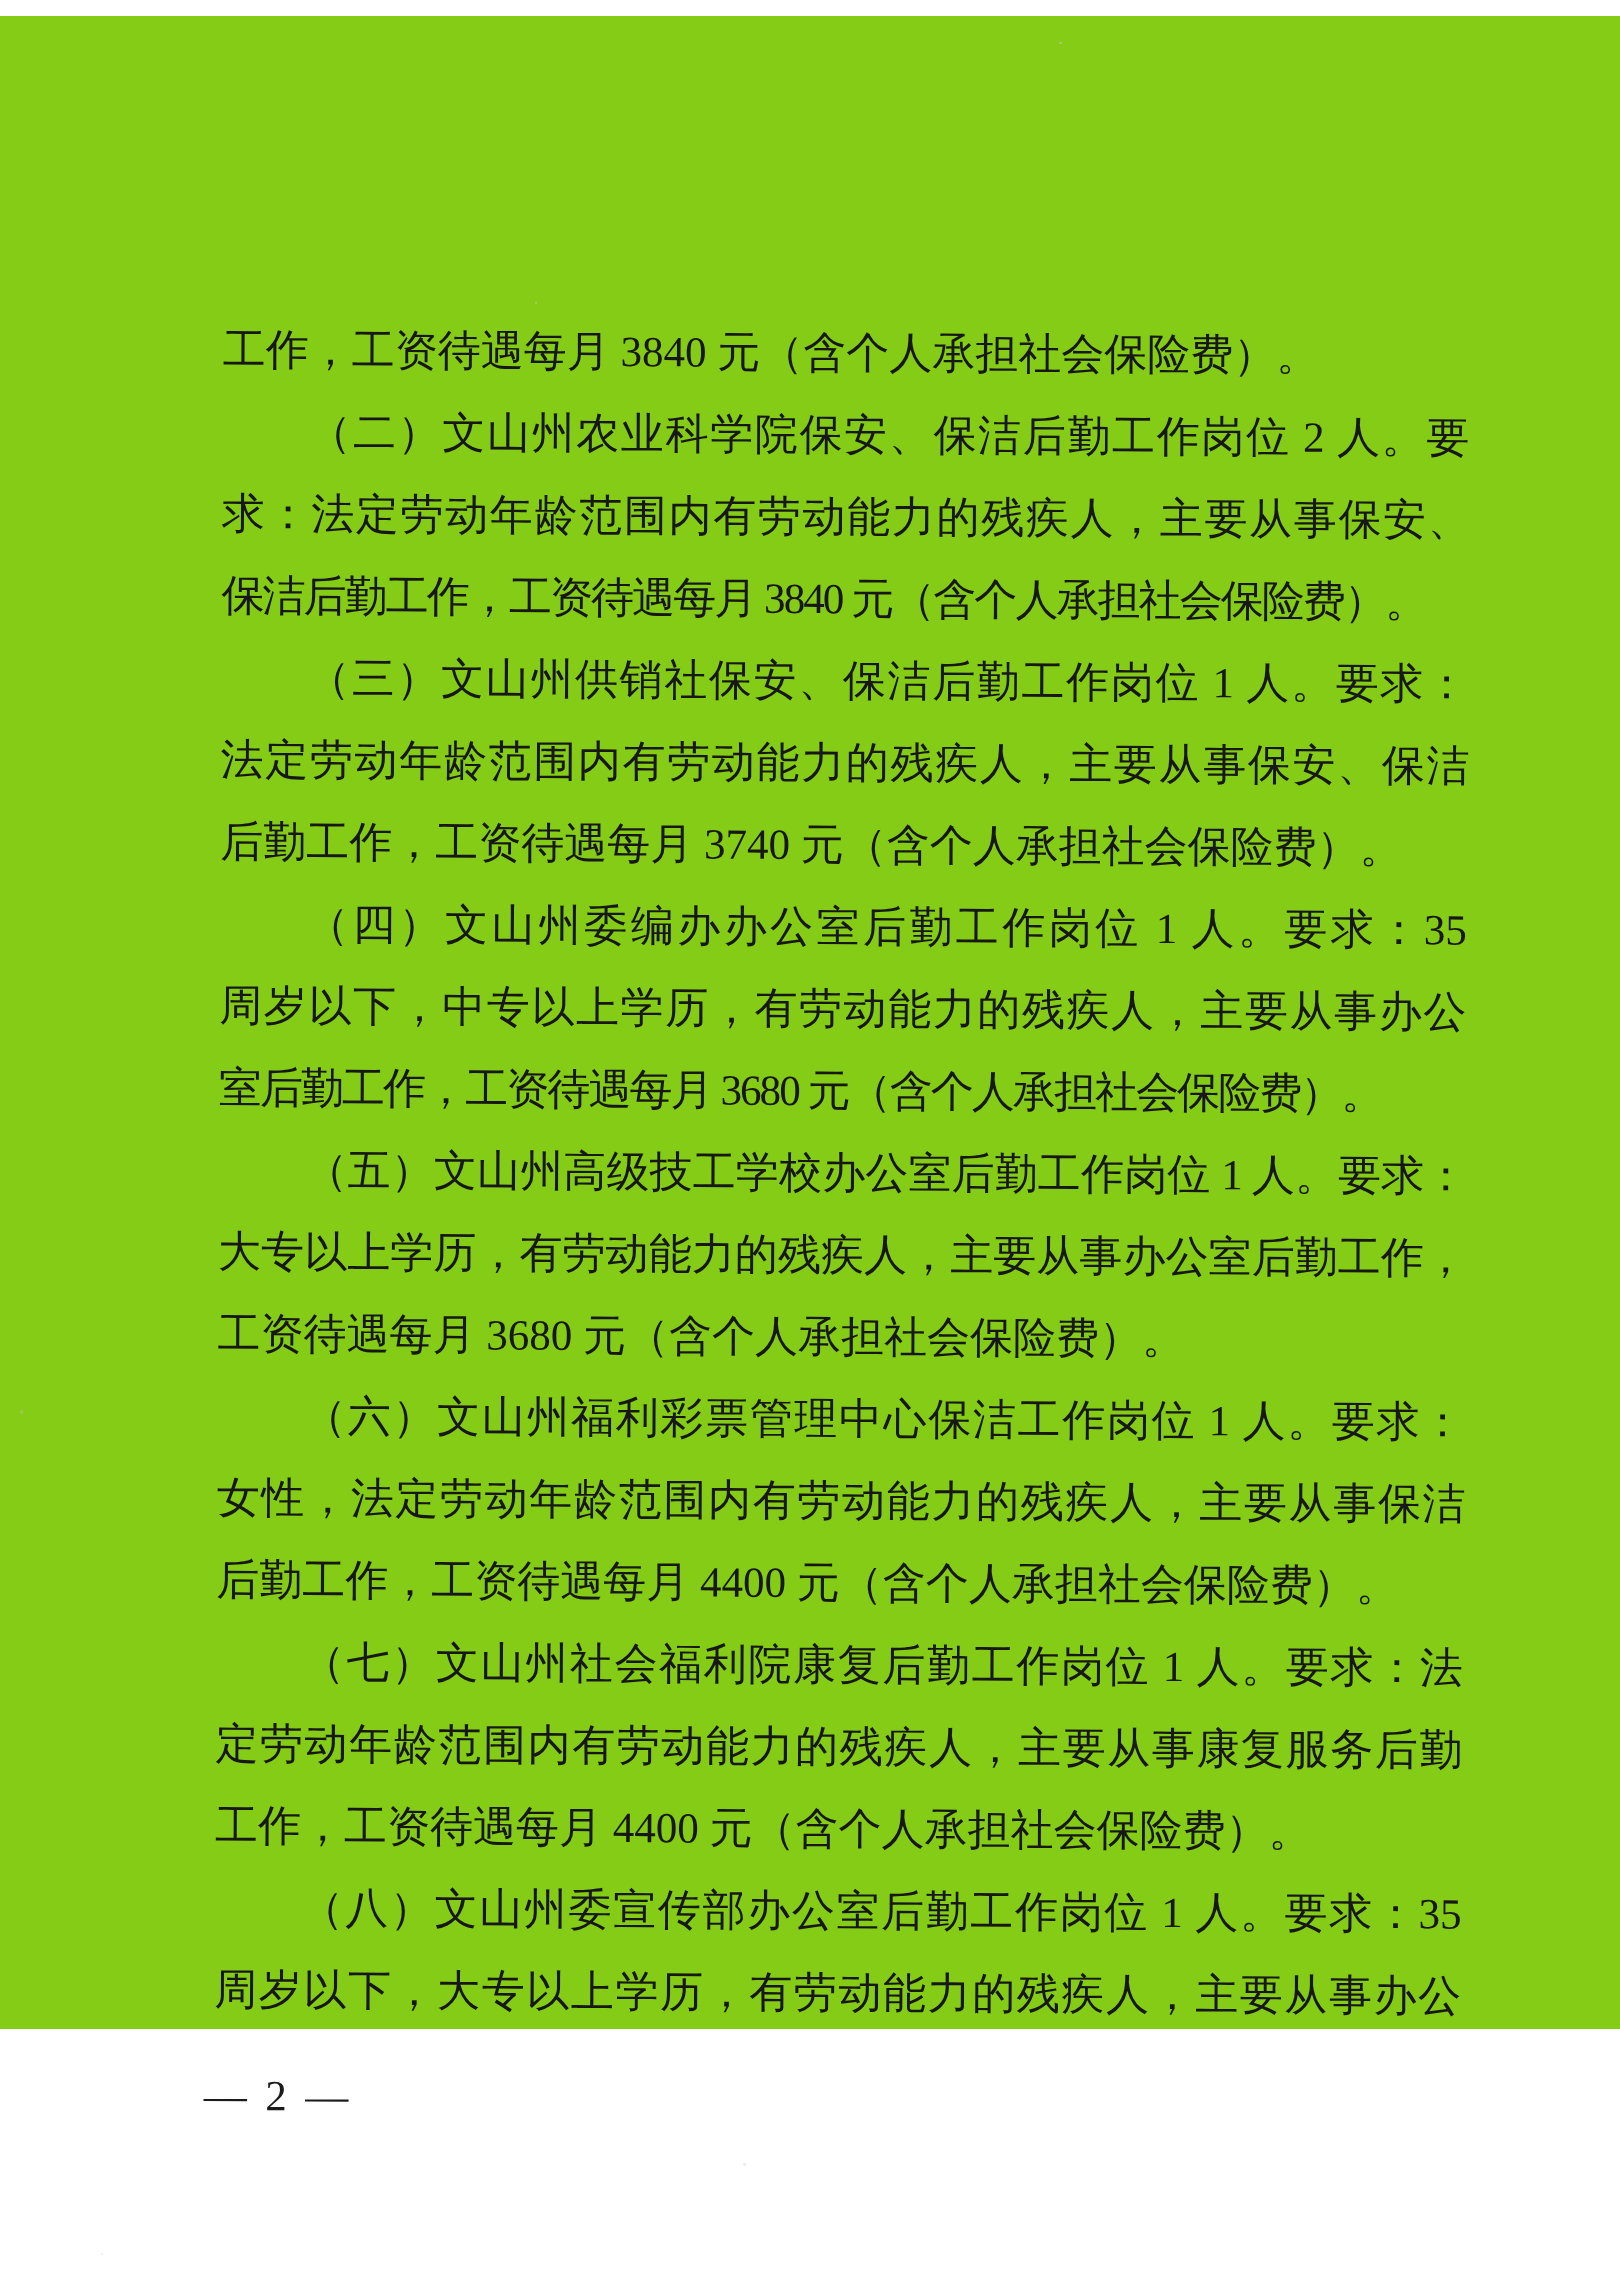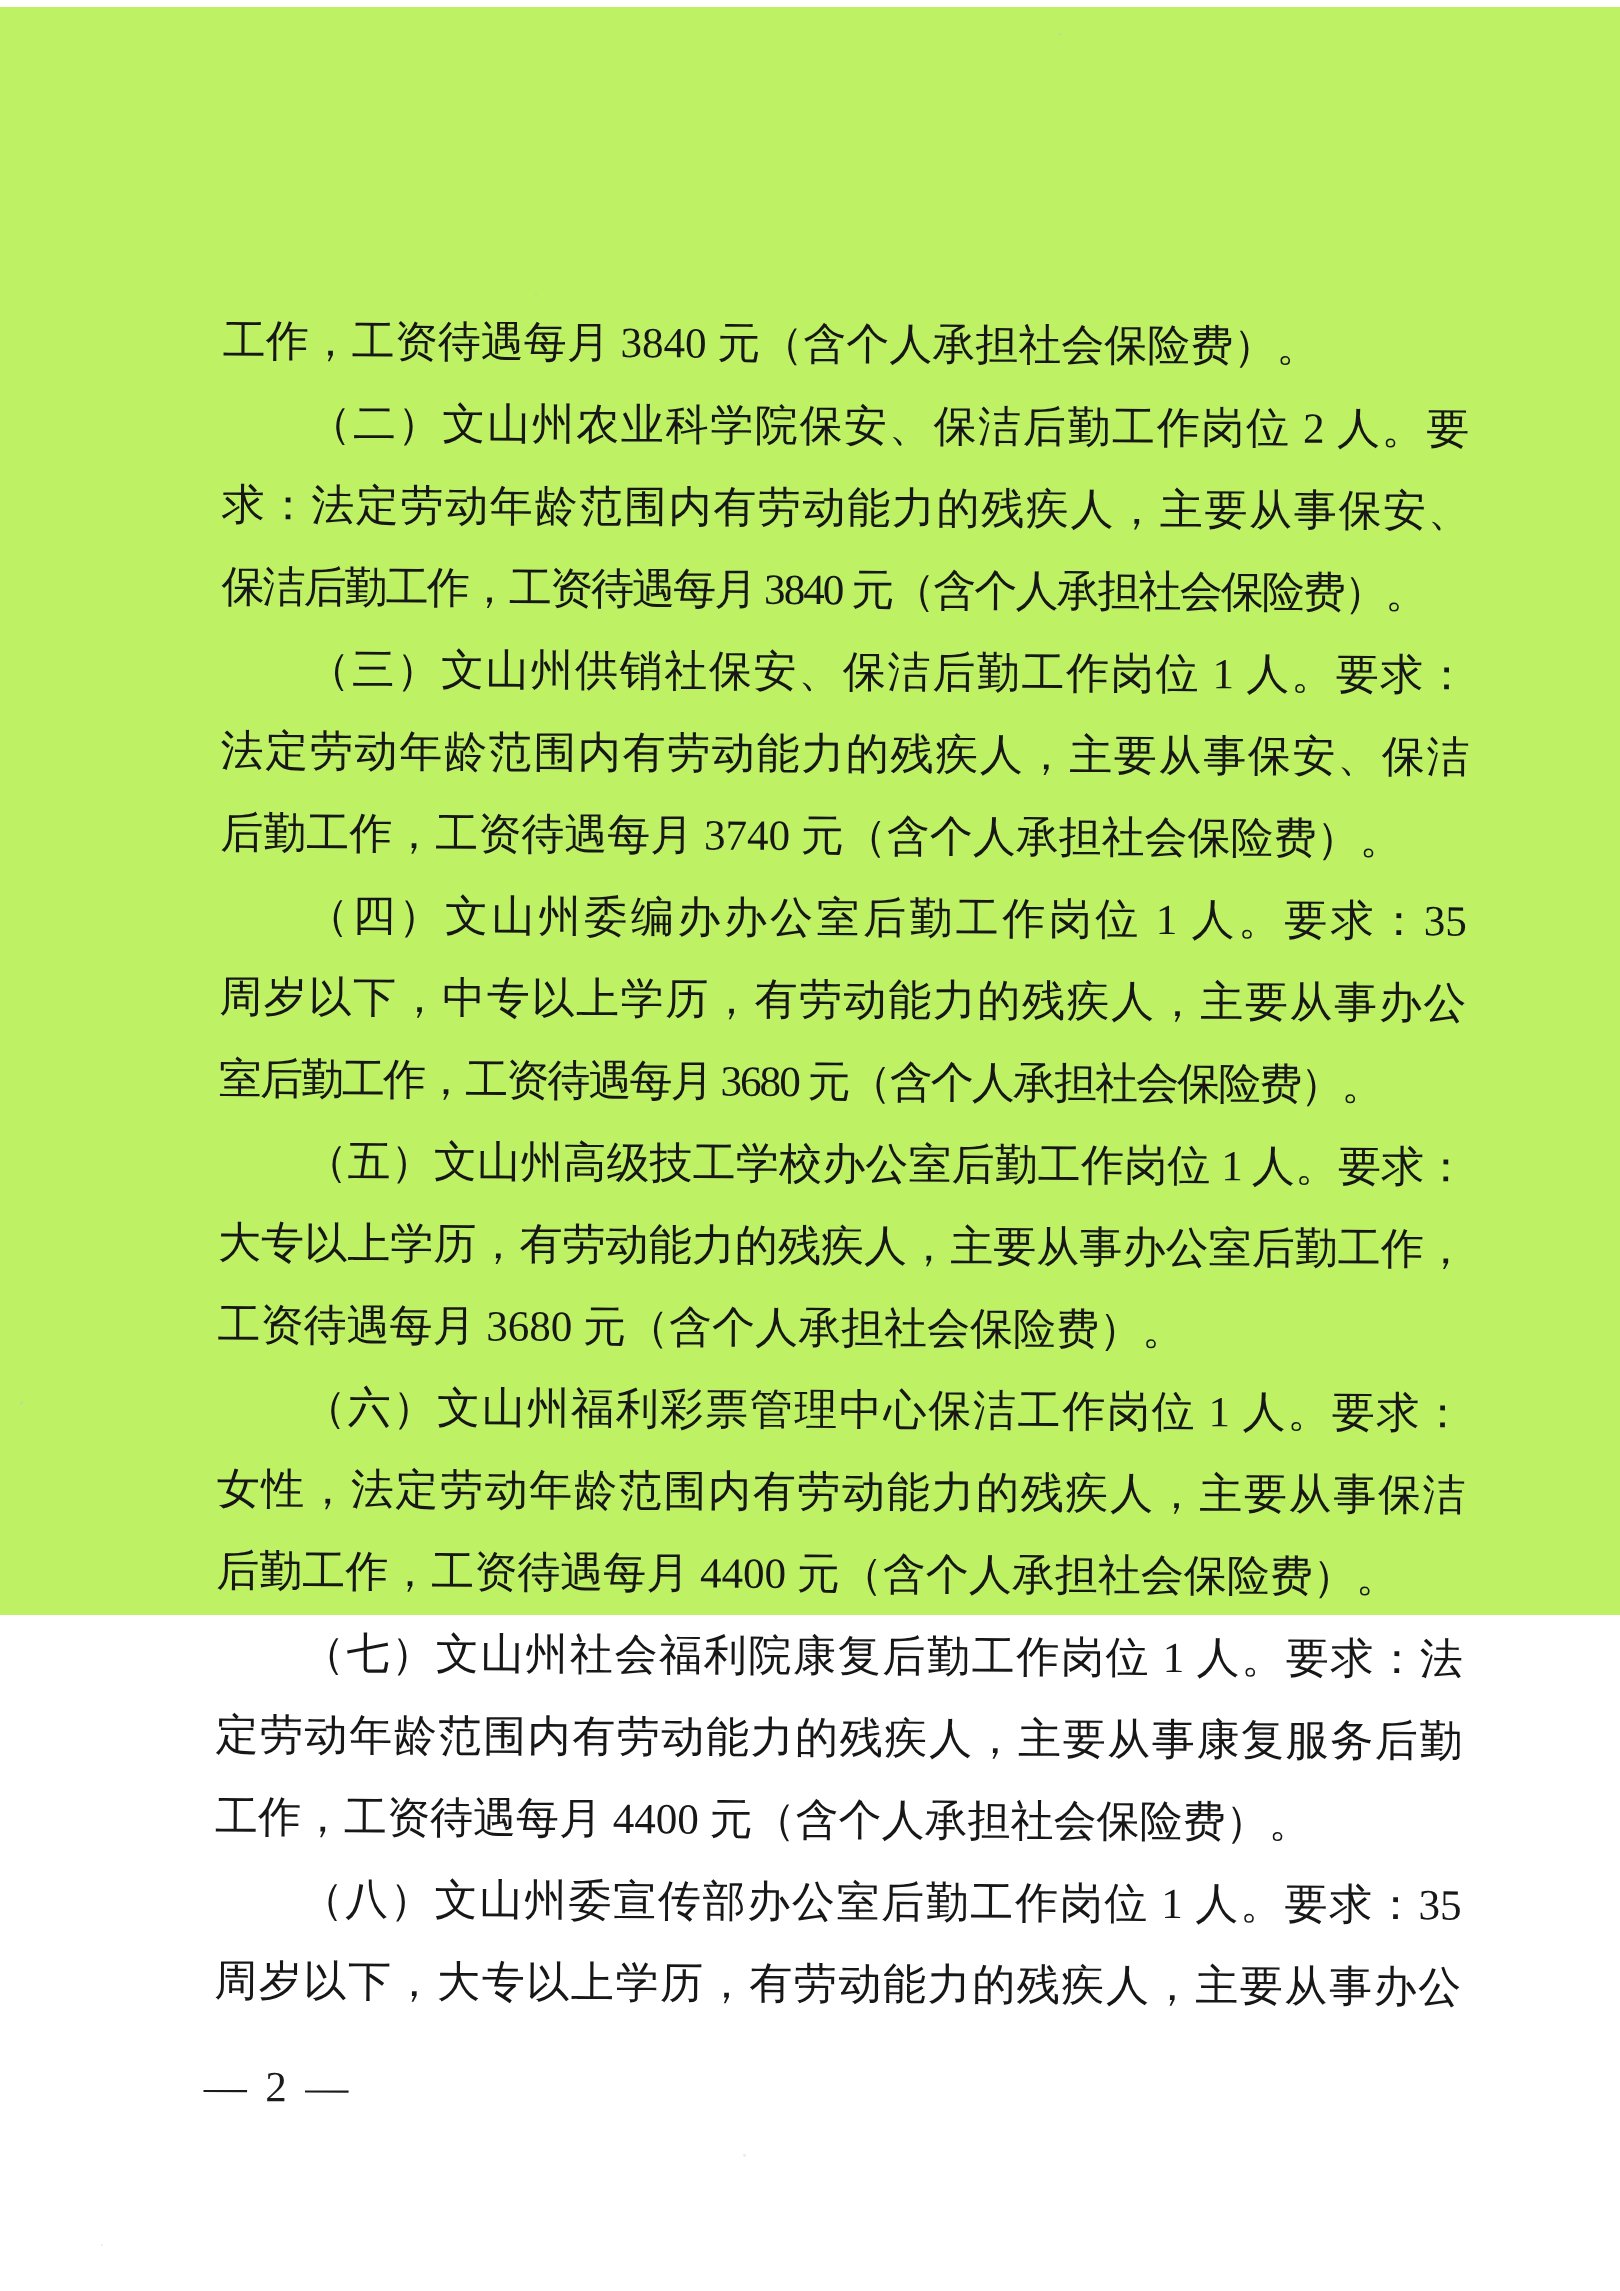--- a/index.html
+++ b/index.html
@@ -9,24 +9,24 @@
   }
   body {
     width: 1620px;
     height: 2292px;
     position: relative;
     overflow: hidden;
     font-family: "Liberation Serif", "DejaVu Serif", serif;
   }
   .page {
     position: absolute;
-    left: 0; top: 7px;
+    left: 0; top: 16px;
     width: 1620px;
-    height: 1608px;
-    background: #bef264;
+    height: 2013px;
+    background: #84cc16;
   }
   .content {
     position: absolute;
     left: 223px;
     top: 293px;
     width: 1247px;
     color: #171717;
     transform: rotate(0.3deg);
     transform-origin: 0 0;
   }

